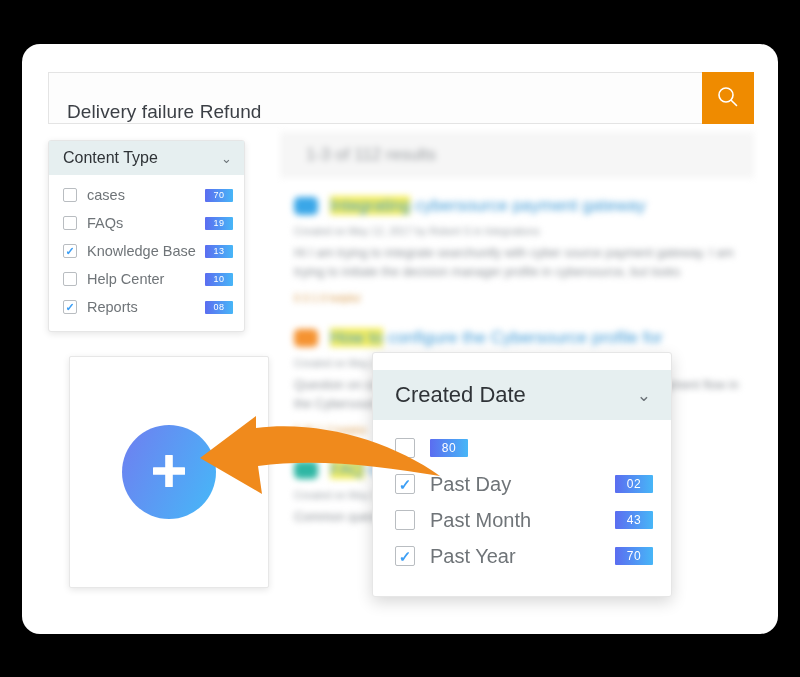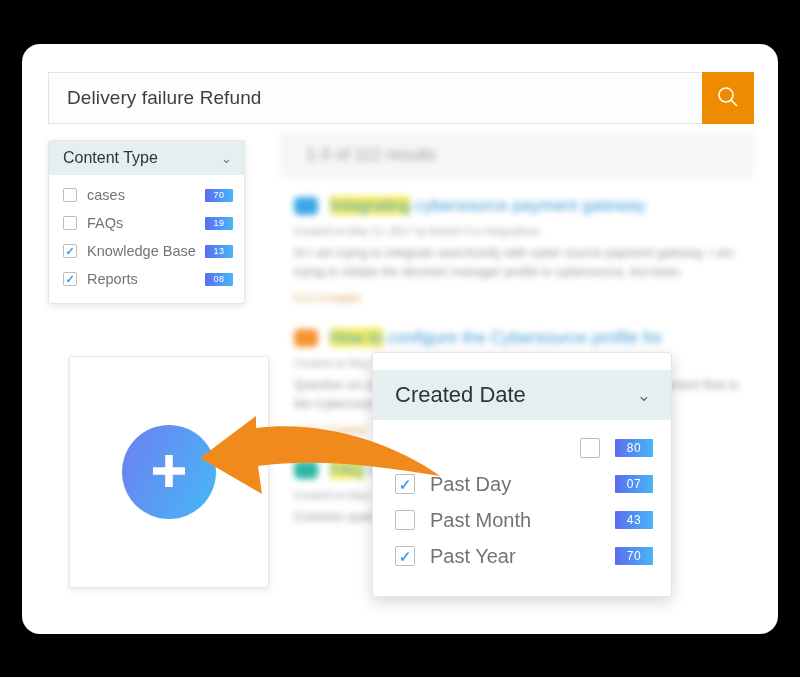--- a/index.html
+++ b/index.html
@@ -41,21 +41,21 @@
     height: 52px;
     display: flex;
     align-items: stretch;
   }
   .search-input-wrap {
     flex: 1 1 auto;
     background: #fdfdfd;
     border: 1px solid #e4e4e4;
     border-right: none;
     display: flex;
-    align-items: center;
+    align-items: flex-end;
     box-sizing: border-box;
   }
   .search-input {
     border: none;
     outline: none;
     background: transparent;
     width: 100%;
     padding: 0 18px;
     font-family: "Liberation Sans", sans-serif;
     font-size: 19px;
@@ -99,21 +99,20 @@
   .facet-list {
     list-style: none;
     margin: 0;
     padding: 0;
   }
   .facet-item {
     display: flex;
     align-items: center;
     box-sizing: border-box;
     cursor: pointer;
-    justify-content: flex-end;
   }
   .cb {
     flex: 0 0 auto;
     box-sizing: border-box;
     border: 1px solid #b9bdc1;
     background: #ffffff;
     border-radius: 2px;
     display: flex;
     align-items: center;
     justify-content: center;
@@ -371,20 +370,25 @@
           <span class="badge">19</span>
         </li>
         <li class="facet-item">
           <span class="cb checked">
               <span class="tick">✓</span>
             </span>
           <span class="facet-label">Knowledge Base</span>
           <span class="badge">13</span>
         </li>
         <li class="facet-item">
+          <span class="cb"></span>
+          <span class="facet-label">Help Center</span>
+          <span class="badge">10</span>
+        </li>
+        <li class="facet-item">
           <span class="cb checked">
               <span class="tick">✓</span>
             </span>
           <span class="facet-label">Reports</span>
           <span class="badge">08</span>
         </li>
       </ul>
     </div>
 
     <div id="add-card">
@@ -406,21 +410,21 @@
       <ul class="facet-list">
         <li class="facet-item">
           <span class="cb"></span>
           <span class="badge">80</span>
         </li>
         <li class="facet-item">
           <span class="cb checked">
               <span class="tick">✓</span>
             </span>
           <span class="facet-label">Past Day</span>
-          <span class="badge">07</span>
+          <span class="badge">02</span>
         </li>
         <li class="facet-item">
           <span class="cb"></span>
           <span class="facet-label">Past Month</span>
           <span class="badge">43</span>
         </li>
         <li class="facet-item">
           <span class="cb checked">
               <span class="tick">✓</span>
             </span>

